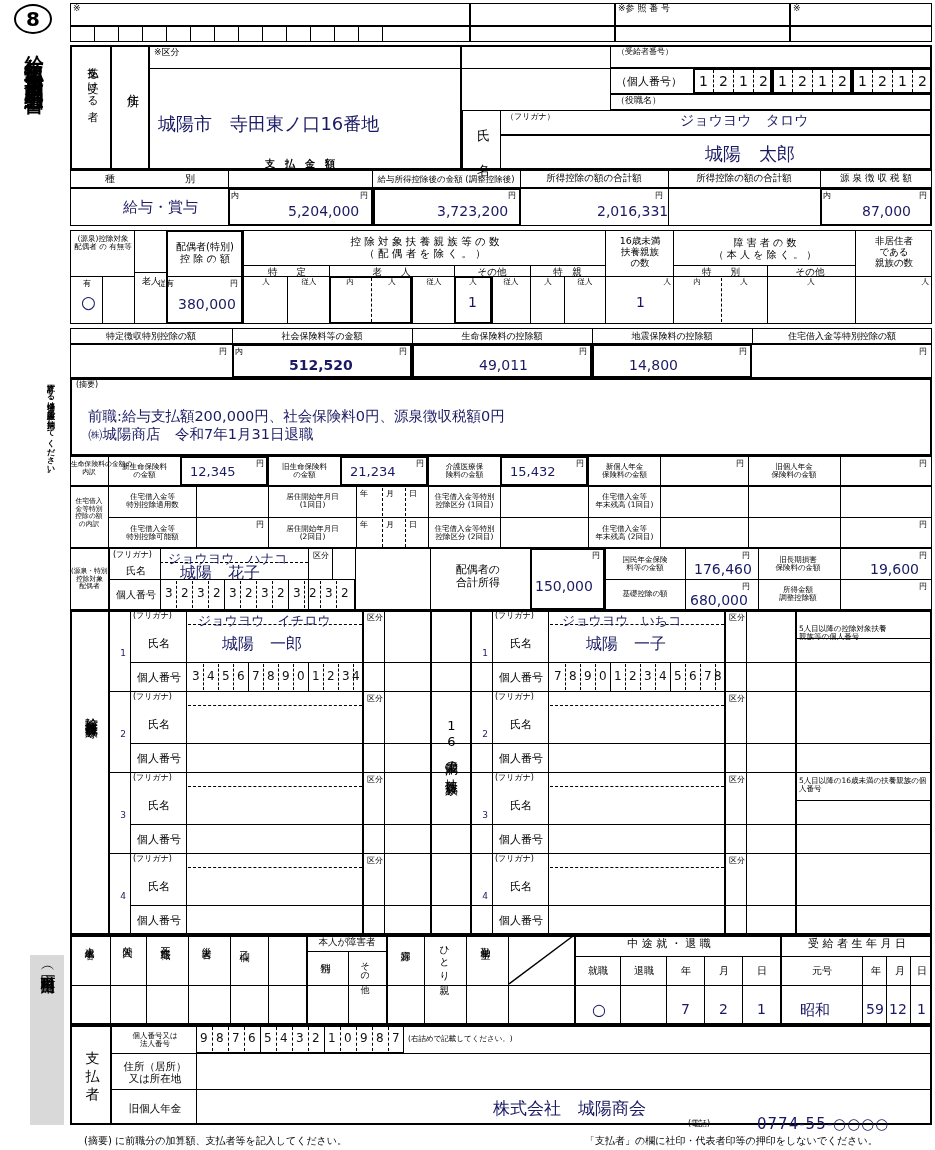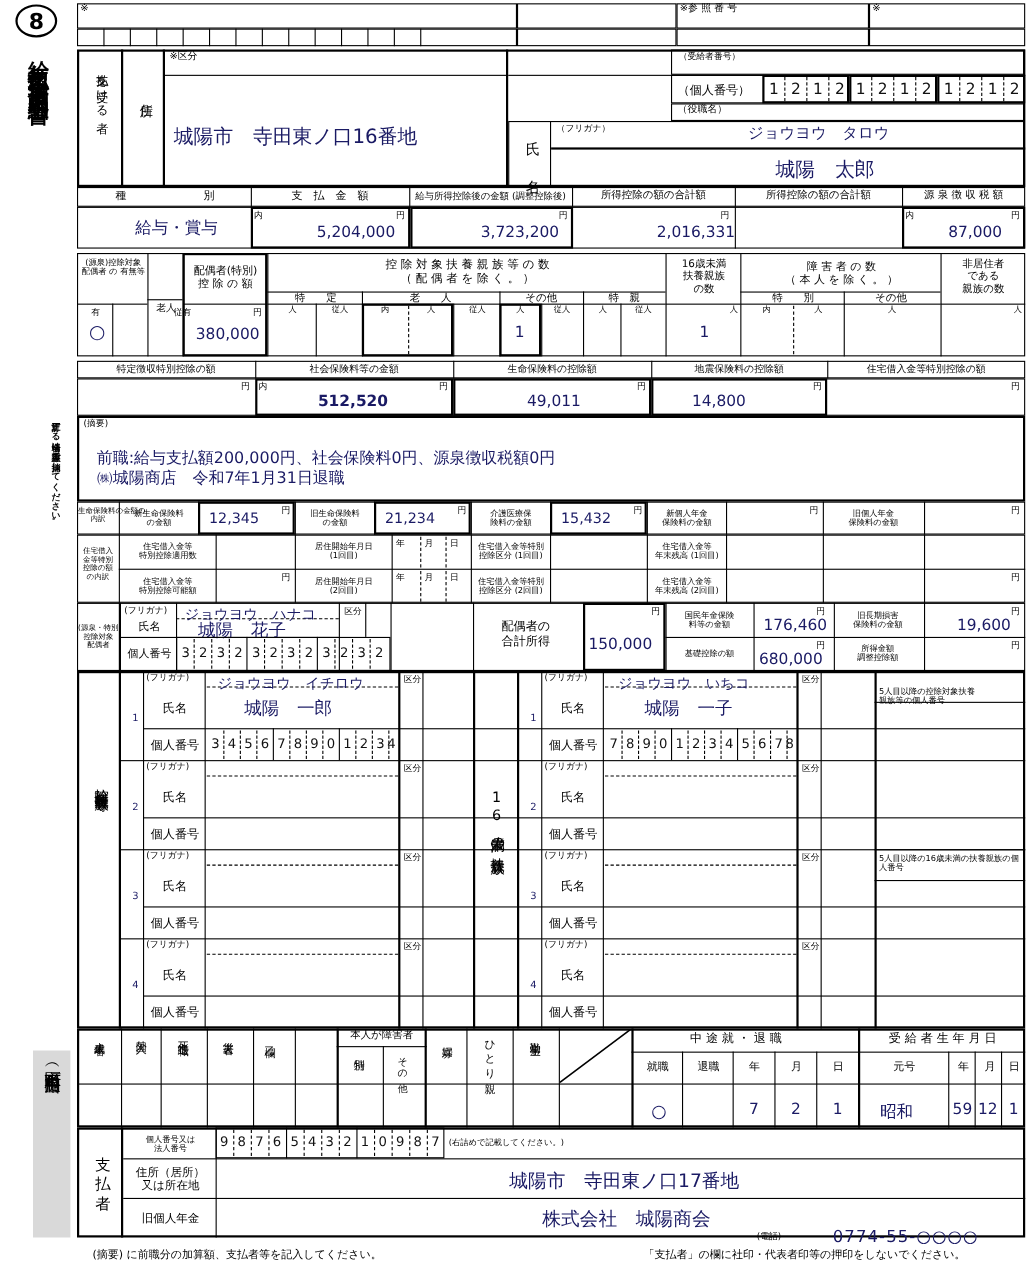--- a/index.html
+++ b/index.html
@@ -199,21 +199,21 @@
   <div class="val" style="left:680px; top:112px; font-size:14px;">ジョウヨウ　タロウ</div>
   <div class="val" style="left:705px; top:142px; font-size:18px;">城陽　太郎</div>
 
   <div class="bx" style="left:70px; top:170px; width:862px; height:18px;"></div>
   <div class="solid" style="left:228px; top:170px; width:1px; height:18px;"></div>
   <div class="solid" style="left:372px; top:170px; width:1px; height:18px;"></div>
   <div class="solid" style="left:520px; top:170px; width:1px; height:18px;"></div>
   <div class="solid" style="left:668px; top:170px; width:1px; height:18px;"></div>
   <div class="solid" style="left:820px; top:170px; width:1px; height:18px;"></div>
   <div class="hd" style="left:75px; top:173px; width:150px;">種　　　　　　　別</div>
-  <div class="hd" style="left:230px; top:173px; width:140px;">支　払　金　額</div>
+  <div class="hd" style="left:230px; top:158px; width:140px;font-weight:bold;">支　払　金　額</div>
   <div class="hd tiny" style="left:374px; top:175px; width:144px; font-size:8.5px;">給与所得控除後の金額 (調整控除後)</div>
   <div class="hd" style="left:670px; top:173px; width:148px; font-size:9.5px;">所得控除の額の合計額</div>
   <div class="hd" style="left:822px; top:173px; width:108px; font-size:9.5px;">源 泉 徴 収 税 額</div>
   <div class="hd" style="left:522px; top:173px; width:144px; font-size:9.5px;">所得控除の額の合計額</div>
 
   <div class="bx" style="left:70px; top:188px; width:862px; height:38px;"></div>
   <div class="bx bx2" style="left:228px; top:188px; width:145px; height:38px;"></div>
   <div class="bx bx2" style="left:373px; top:188px; width:148px; height:38px;"></div>
   <div class="solid" style="left:668px; top:188px; width:1px; height:38px;"></div>
   <div class="bx bx2" style="left:820px; top:188px; width:112px; height:38px;"></div>
@@ -739,21 +739,20 @@
   <div class="val val-blk" style="left:312px; top:1031px; font-size:12px;">2</div>
   <div class="val val-blk" style="left:328px; top:1031px; font-size:12px;">1</div>
   <div class="val val-blk" style="left:344px; top:1031px; font-size:12px;">0</div>
   <div class="val val-blk" style="left:360px; top:1031px; font-size:12px;">9</div>
   <div class="val val-blk" style="left:376px; top:1031px; font-size:12px;">8</div>
   <div class="val val-blk" style="left:392px; top:1031px; font-size:12px;">7</div>
   <div class="lbl" style="left:408px; top:1035px; font-size:7.5px;">(右詰めで記載してください。)</div>
 
   <div class="hd" style="left:114px; top:1060px; width:82px; font-size:10.5px;">住所（居所）
 又は所在地</div>
-  <div class="val" style="left:463px; top:1062px; font-size:17px;">城陽市　寺田東ノ口17番地</div>
   <div class="hd" style="left:114px; top:1102px; width:82px; font-size:10.5px;">旧個人年金</div>
   <div class="val" style="left:493px; top:1097px; font-size:17px;">株式会社　城陽商会</div>
   <div class="lbl" style="left:688px; top:1120px; font-size:8px;">(電話)</div>
   <div id="tel-val" style="left:757px; top:1115px;">0774-55-○○○○</div>
 
   <div class="footnote" style="left:84px; top:1134px;">(摘要) に前職分の加算額、支払者等を記入してください。</div>
   <div class="footnote" style="left:585px; top:1134px;">「支払者」の欄に社印・代表者印等の押印をしないでください。</div>
 
 </div>
 

